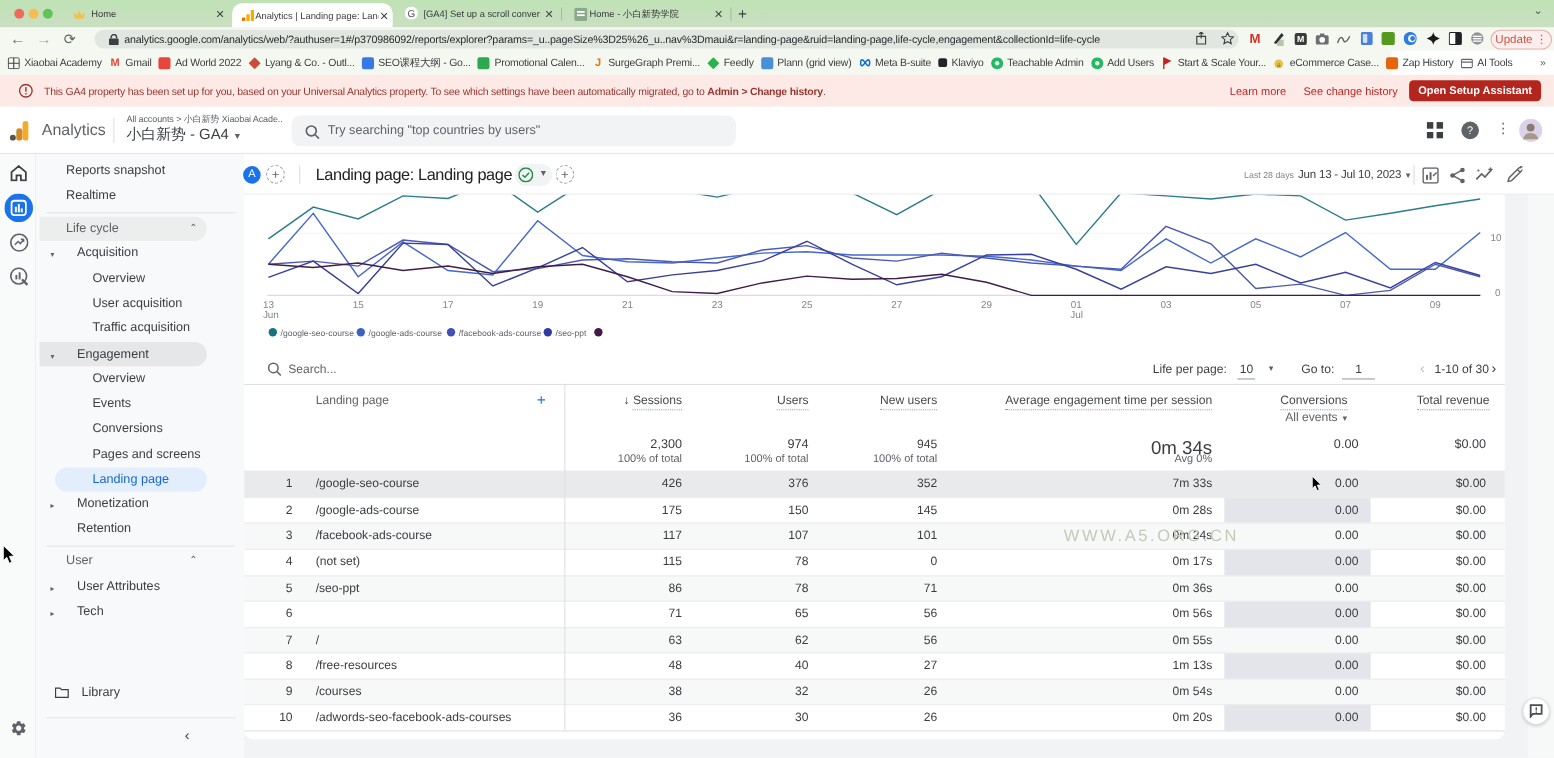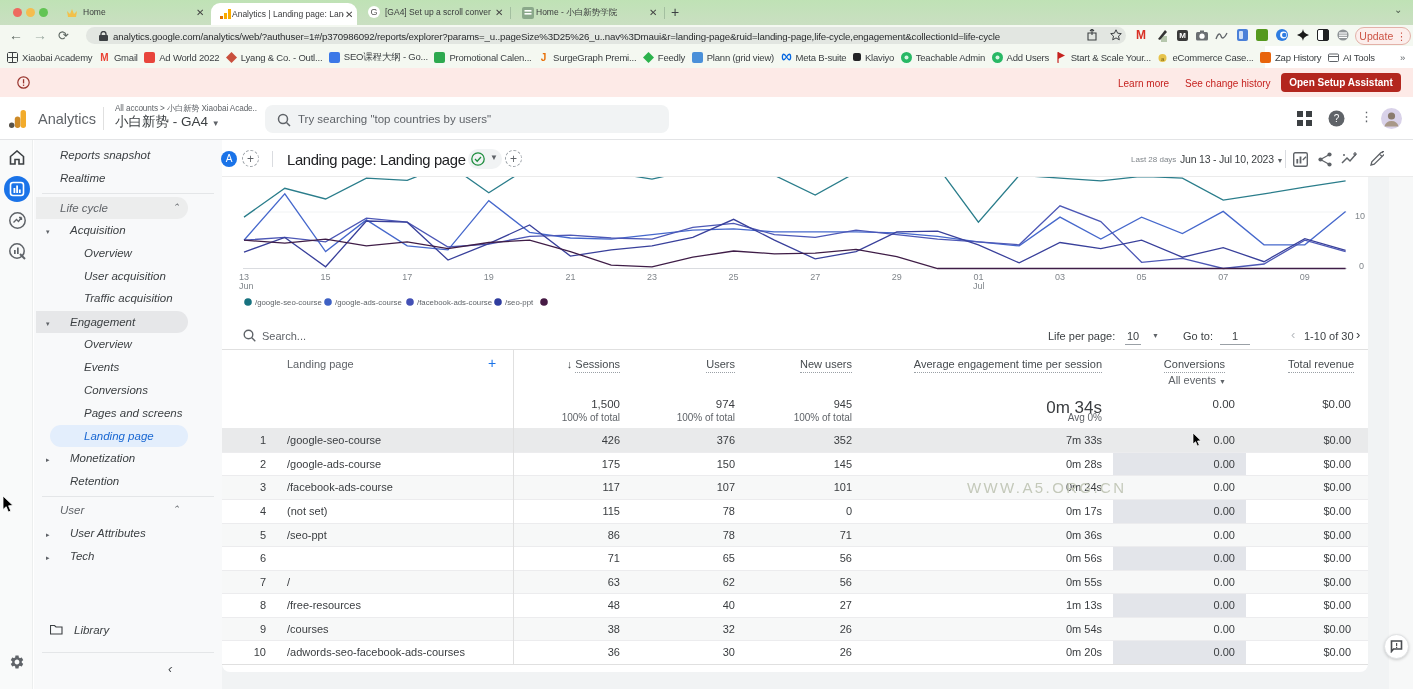--- a/index.html
+++ b/index.html
@@ -30,21 +30,21 @@
 
 #gahead { left:0; top:97px; width:1413px; height:43px; background:#fff; border-bottom:1px solid #e3e4e6; }
 #gahead .brand { left:38px; top:14px; font-size:14.5px; color:#5f6368; }
 #acct1 { left:115px; top:103px; font-size:8.2px; letter-spacing:-0.1px; color:#5f6368; }
 #acct2 { left:115px; top:113px; font-size:13.5px; color:#3c4043; }
 #gasearch { left:265px; top:105px; width:404px; height:28px; background:#f1f3f4; border-radius:8px; }
 #gasearch span { position:absolute; left:33px; top:8px; font-size:11.5px; color:#5f6368; }
 
 #rail { left:0; top:140px; width:33px; height:549px; background:#f9fafa; border-right:1px solid #eceeee; }
 #nav { left:34px; top:140px; width:188px; height:549px; background:#f8f9fa; font-size:11.5px; color:#3c4043; }
-#nav .it { position:absolute; white-space:nowrap;font-style:italic; }
+#nav .it { position:absolute; white-space:nowrap; }
 #nav .tri { position:absolute; font-size:7px; color:#5f6368; }
 #nav .sec { color:#5f6368; }
 #nav .hr { position:absolute; left:8px; width:172px; height:1px; background:#e4e6e8; }
 
 #mainbg { left:222px; top:140px; width:1191px; height:549px; background:#f1f3f4; }
 #rtoolbar { left:222px; top:140px; width:1191px; height:37px; background:#fff; }
 #card { left:222px; top:177px; width:1146px; height:495px; background:#fff; border-radius:0 0 8px 8px; }
 .dashc { border:1px dashed #9aa0a6; border-radius:50%; color:#5f6368; text-align:center; }
 
 .trow { position:absolute; left:0; width:1146px; height:24px; }
@@ -208,20 +208,21 @@
       </svg>AI Tools</div>
   <div class="bm" style="position:absolute;left:1400px;color:#5f6368;">»</div>
 </div>
 
 <div id="banner" class="abs">
   <svg class="abs" style="left:17px;top:8px" width="13" height="13" viewBox="0 0 13 13">
       <circle cx="6.5" cy="6.5" r="5.7" fill="none" stroke="#99352e" stroke-width="1.2"></circle>
       <rect x="5.9" y="3.2" width="1.3" height="4.2" fill="#99352e"></rect>
       <rect x="5.9" y="8.6" width="1.3" height="1.3" fill="#99352e"></rect>
     </svg>
+  <div class="abs msg">This GA4 property has been set up for you, based on your Universal Analytics property. To see which settings have been automatically migrated, go to <b>Admin &gt; Change history</b>.</div>
   <div class="abs lnk" style="left:1118px;">Learn more</div>
   <div class="abs lnk" style="left:1185px;">See change history</div>
   <div id="setupbtn" class="abs">Open Setup Assistant</div>
 </div>
 
 <div id="gahead" class="abs">
   <svg class="abs" style="left:9px;top:13px" width="17" height="18" viewBox="0 0 17 18">
       <rect x="11.5" y="0" width="5.5" height="18" rx="2.7" fill="#f2ab2b"></rect>
       <rect x="5.8" y="6.5" width="5.5" height="11.5" rx="2.7" fill="#cd8a27"></rect>
       <circle cx="2.7" cy="15.3" r="2.7" fill="#57524a"></circle>
@@ -422,21 +423,21 @@
   <div class="hdrcell" style="left:266px;top:178px;color:#1a73e8;font-size:14px;">+</div>
   <div class="hdrcell" style="right:748px;top:181px;"><span style="color:#3c4043;">↓</span> <span class="dotl">Sessions</span></div>
   <div class="hdrcell" style="right:633px;top:181px;"><span class="dotl">Users</span></div>
   <div class="hdrcell" style="right:516px;top:181px;"><span class="dotl">New users</span></div>
   <div class="hdrcell" style="right:266px;top:181px;"><span class="dotl">Average engagement time per session</span></div>
   <div class="hdrcell" style="right:143px;top:181px;"><span class="dotl">Conversions</span></div>
   <div class="hdrcell" style="right:142px;top:197px;color:#5f6368;">All events <span style="font-size:7px;">▼</span></div>
   <div class="hdrcell" style="right:14px;top:181px;"><span class="dotl">Total revenue</span></div>
 
   <div class="trow" style="top:215px;">
-    <span class="c1" style="font-size:11.5px;">1,500</span>
+    <span class="c1" style="font-size:11.5px;">2,300</span>
       <span class="c2" style="font-size:11.5px;">974</span>
       <span class="c3" style="font-size:11px;">945</span>
       <span class="c4" style="font-size:17px;">0m 34s</span>
       <span class="c5" style="font-size:11.5px;">0.00</span>
       <span class="c6" style="font-size:11.5px;">$0.00</span>
   </div>
   <div class="trow" style="top:229px;">
     <span class="c1" style="font-size:10px;color:#5f6368;">100% of total</span>
       <span class="c2" style="font-size:10px;color:#5f6368;">100% of total</span>
       <span class="c3" style="font-size:10px;color:#5f6368;">100% of total</span>

